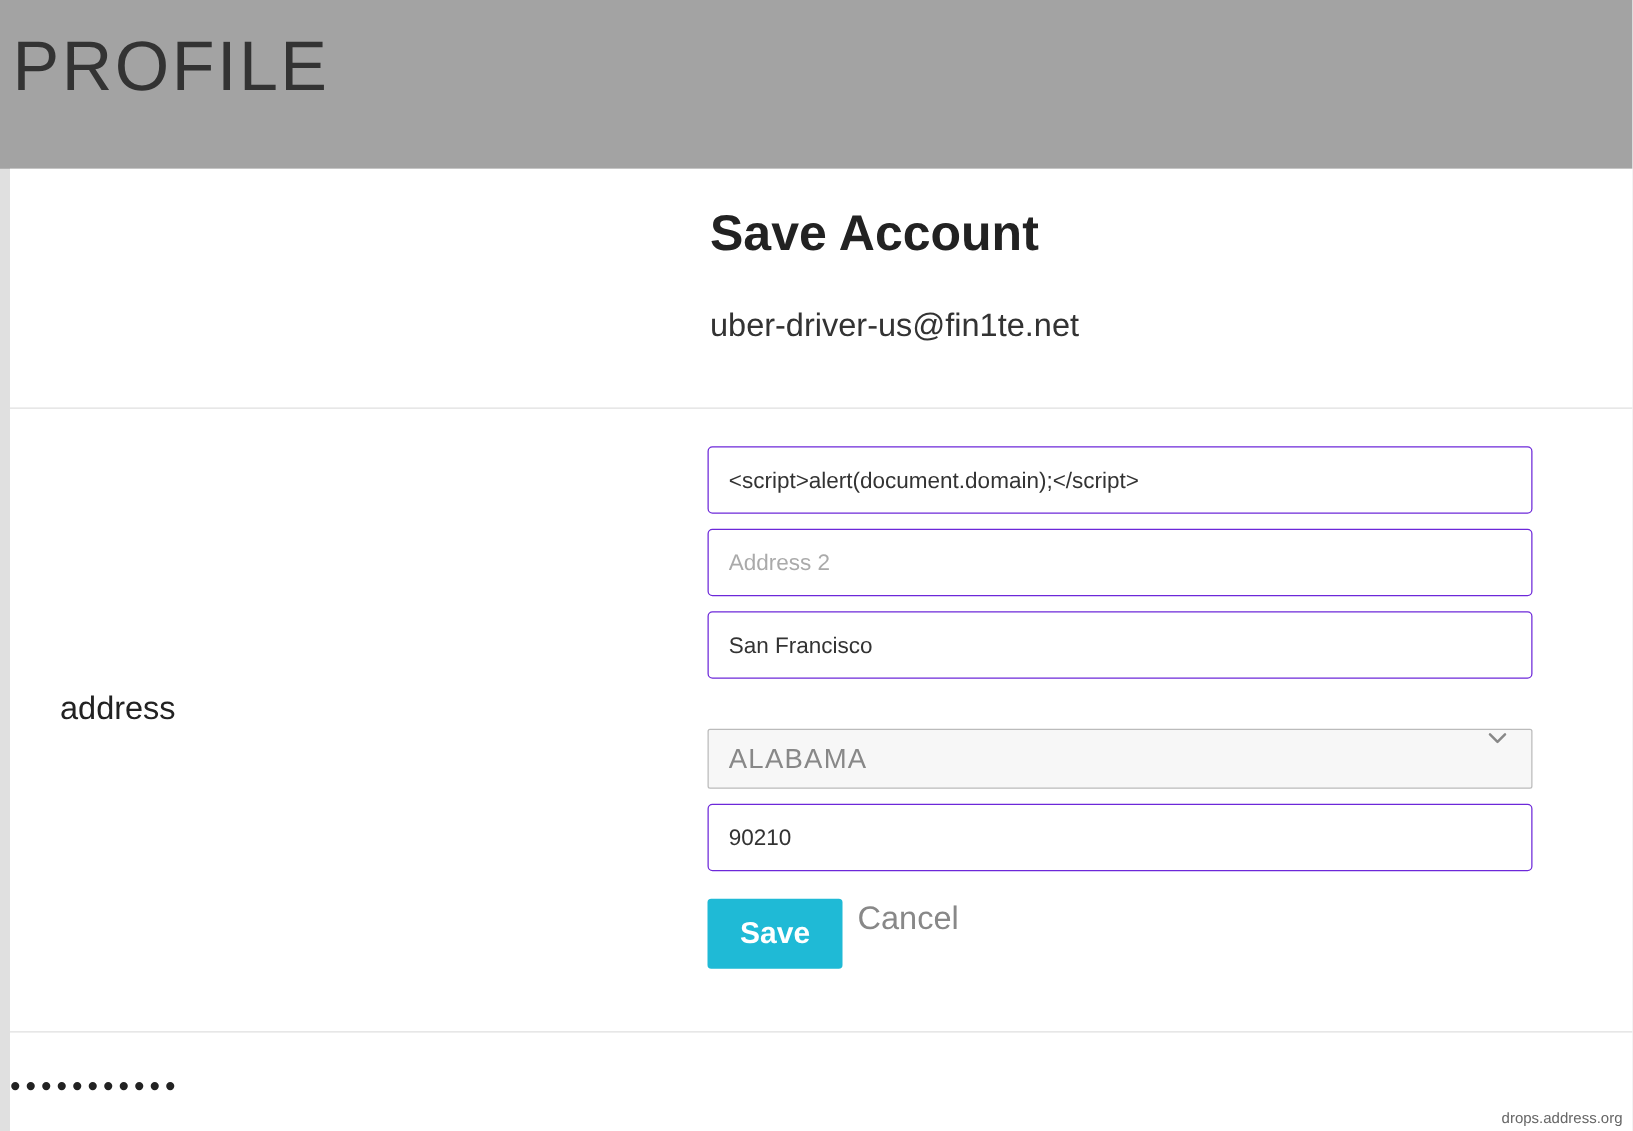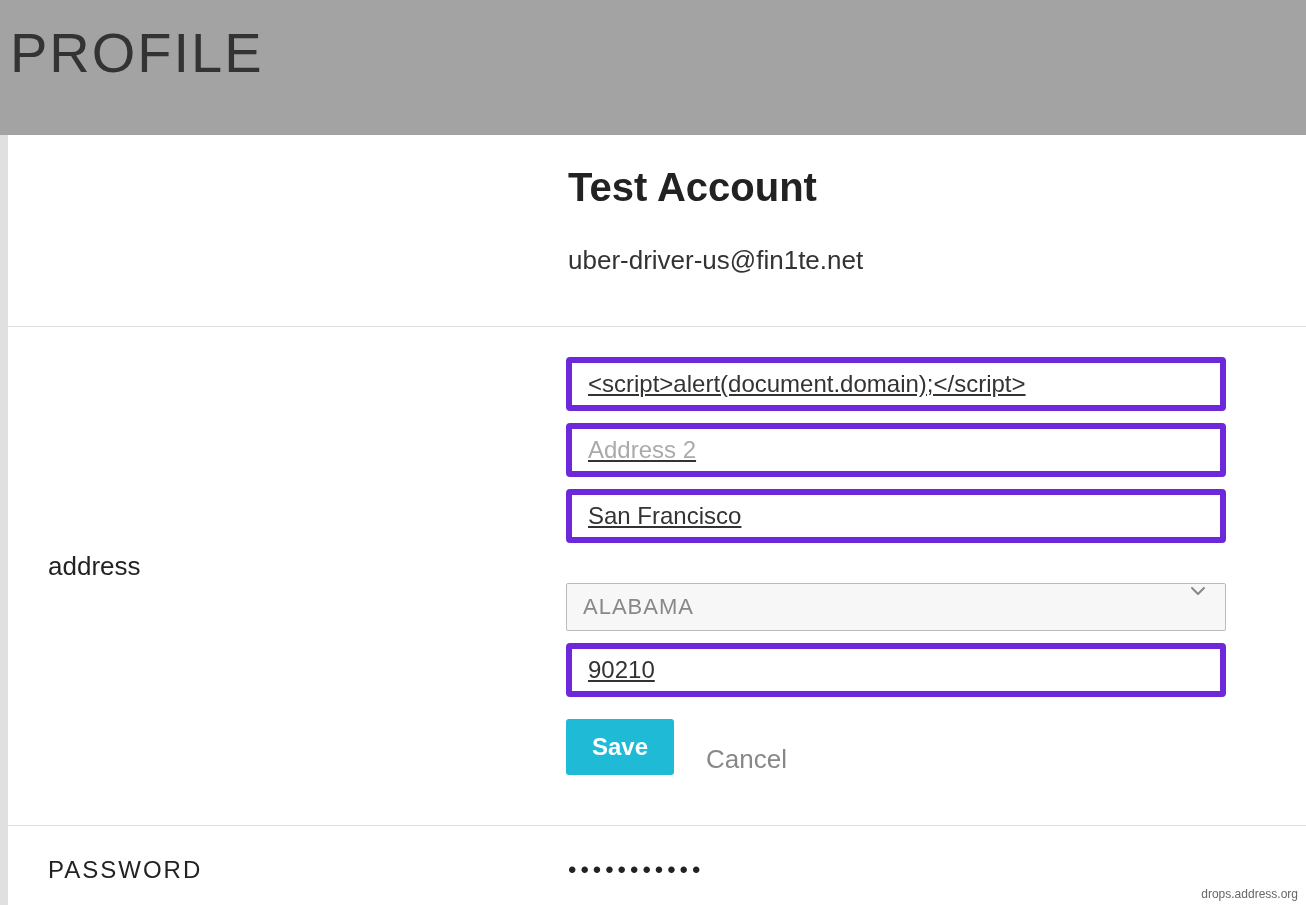--- a/index.html
+++ b/index.html
@@ -73,28 +73,27 @@
       letter-spacing: 2px;
     }
     .input-stack {
       display: flex;
       flex-direction: column;
       gap: 12px;
     }
     .text-input {
       width: 660px;
       height: 54px;
-      border: 6px solid #6d28d9;
+      border: 1px solid #6d28d9;
       border-radius: 4px;
       padding: 0 16px;
-      font-size: 24px;
+      font-size: 18px;
       color: #333;
       font-family: inherit;
       background: #fff;
-      text-decoration: underline;
     }
     .text-input::placeholder {
       color: #aaa;
     }
     .select-wrapper {
       position: relative;
       width: 660px;
     }
     .select-input {
       width: 660px;
@@ -114,22 +113,22 @@
     }
     .chevron {
       position: absolute;
       right: 18px;
       top: 50%;
       transform: translateY(-50%);
       pointer-events: none;
     }
     .button-row {
       display: flex;
-      align-items: flex-end;
-      gap: 32px;
+      align-items: flex-start;
+      gap: 12px;
       margin-top: 10px;
     }
     .save-btn {
       background: #1fbad6;
       color: #fff;
       border: none;
       border-radius: 3px;
       padding: 14px 26px;
       font-size: 24px;
       font-weight: 600;
@@ -160,21 +159,21 @@
 
 <div class="header">
   <h1 class="page-title">PROFILE</h1>
 </div>
 
 <div class="content">
 
   <div class="section">
     <div class="left-col"></div>
     <div class="right-col">
-      <div class="account-name">Test Account</div>
+      <div class="account-name">Save Account</div>
       <div class="account-email">uber-driver-us@fin1te.net</div>
     </div>
   </div>
 
   <div class="section">
     <div class="left-col">
       <div class="field-label">address</div>
     </div>
     <div class="right-col">
       <div class="input-stack">
@@ -192,23 +191,20 @@
         <input type="text" class="text-input" value="90210" style="">
         <div class="button-row">
           <button class="save-btn">Save</button>
           <span class="cancel-link">Cancel</span>
         </div>
       </div>
     </div>
   </div>
 
   <div class="section section-last">
-    <div class="left-col">
-      <div class="field-label-upper">PASSWORD</div>
-    </div>
     <div class="right-col">
       <div class="password-dots">•••••••••••</div>
     </div>
   </div>
 
 </div>
 
 <div class="watermark">drops.address.org</div>
 
 </body></html>

